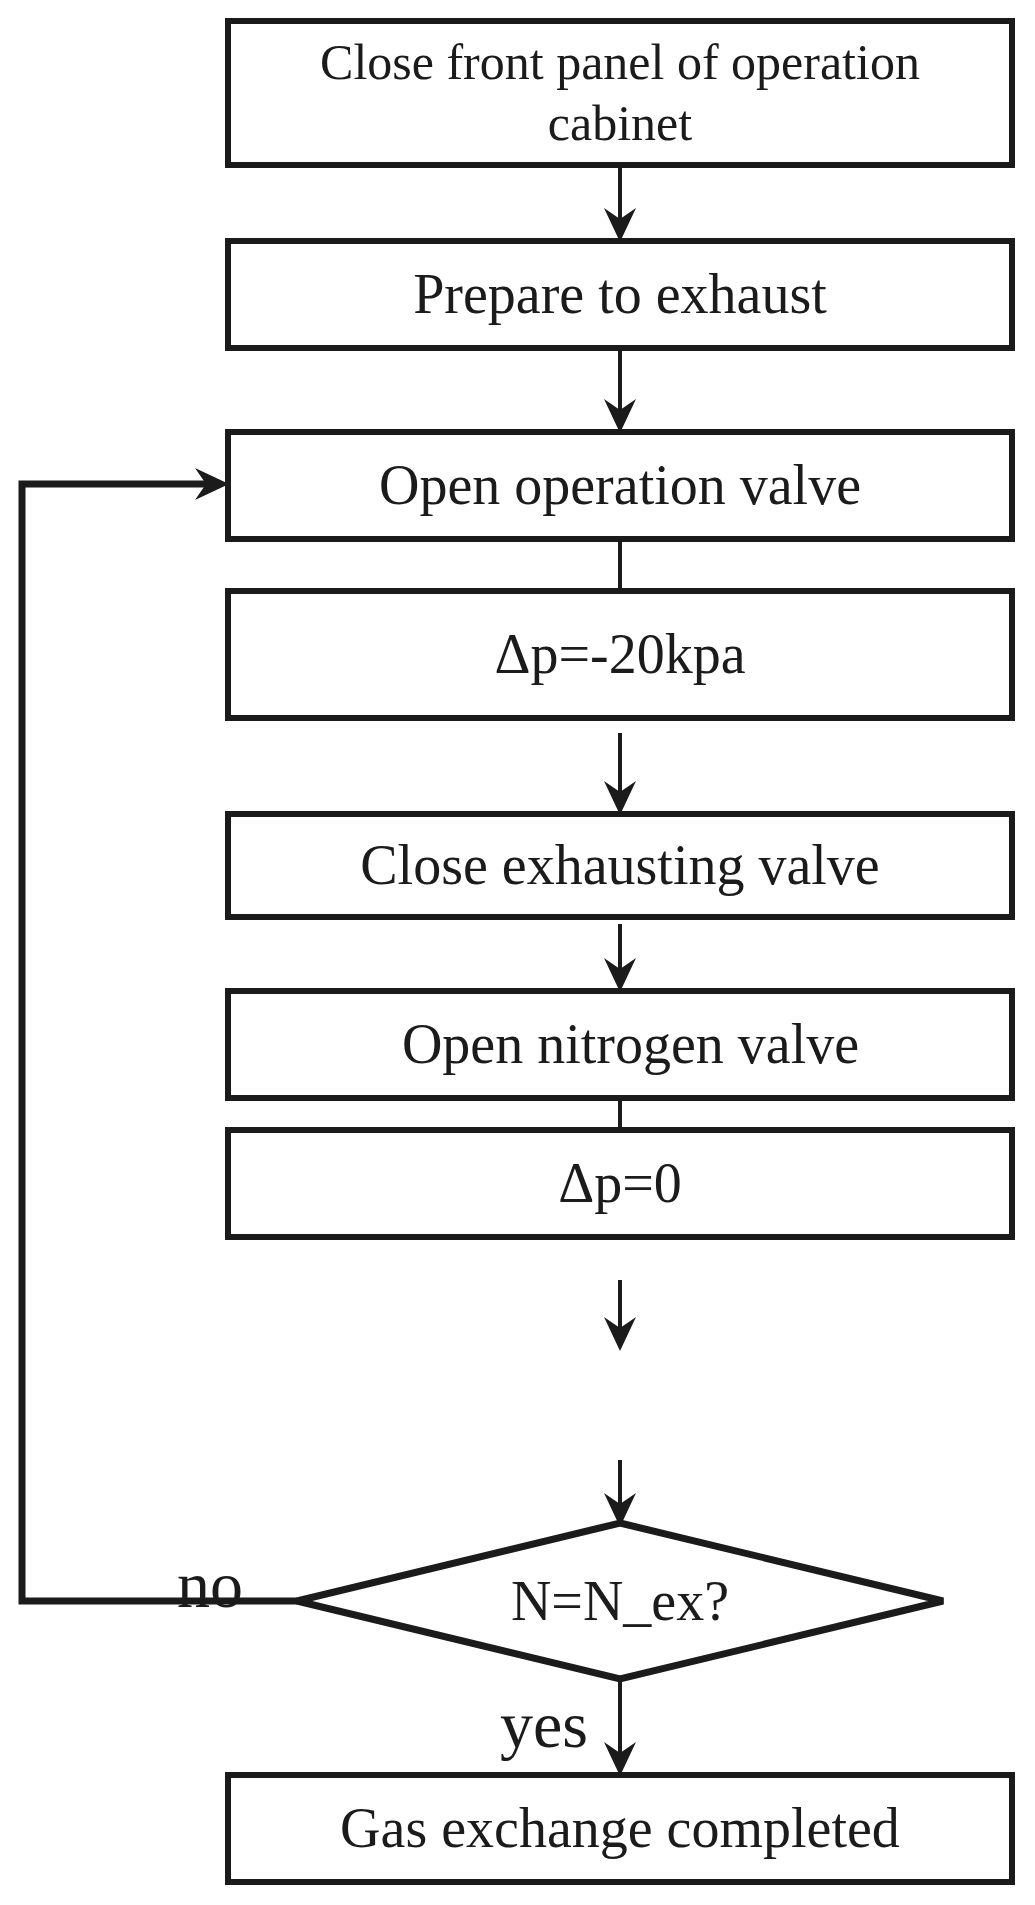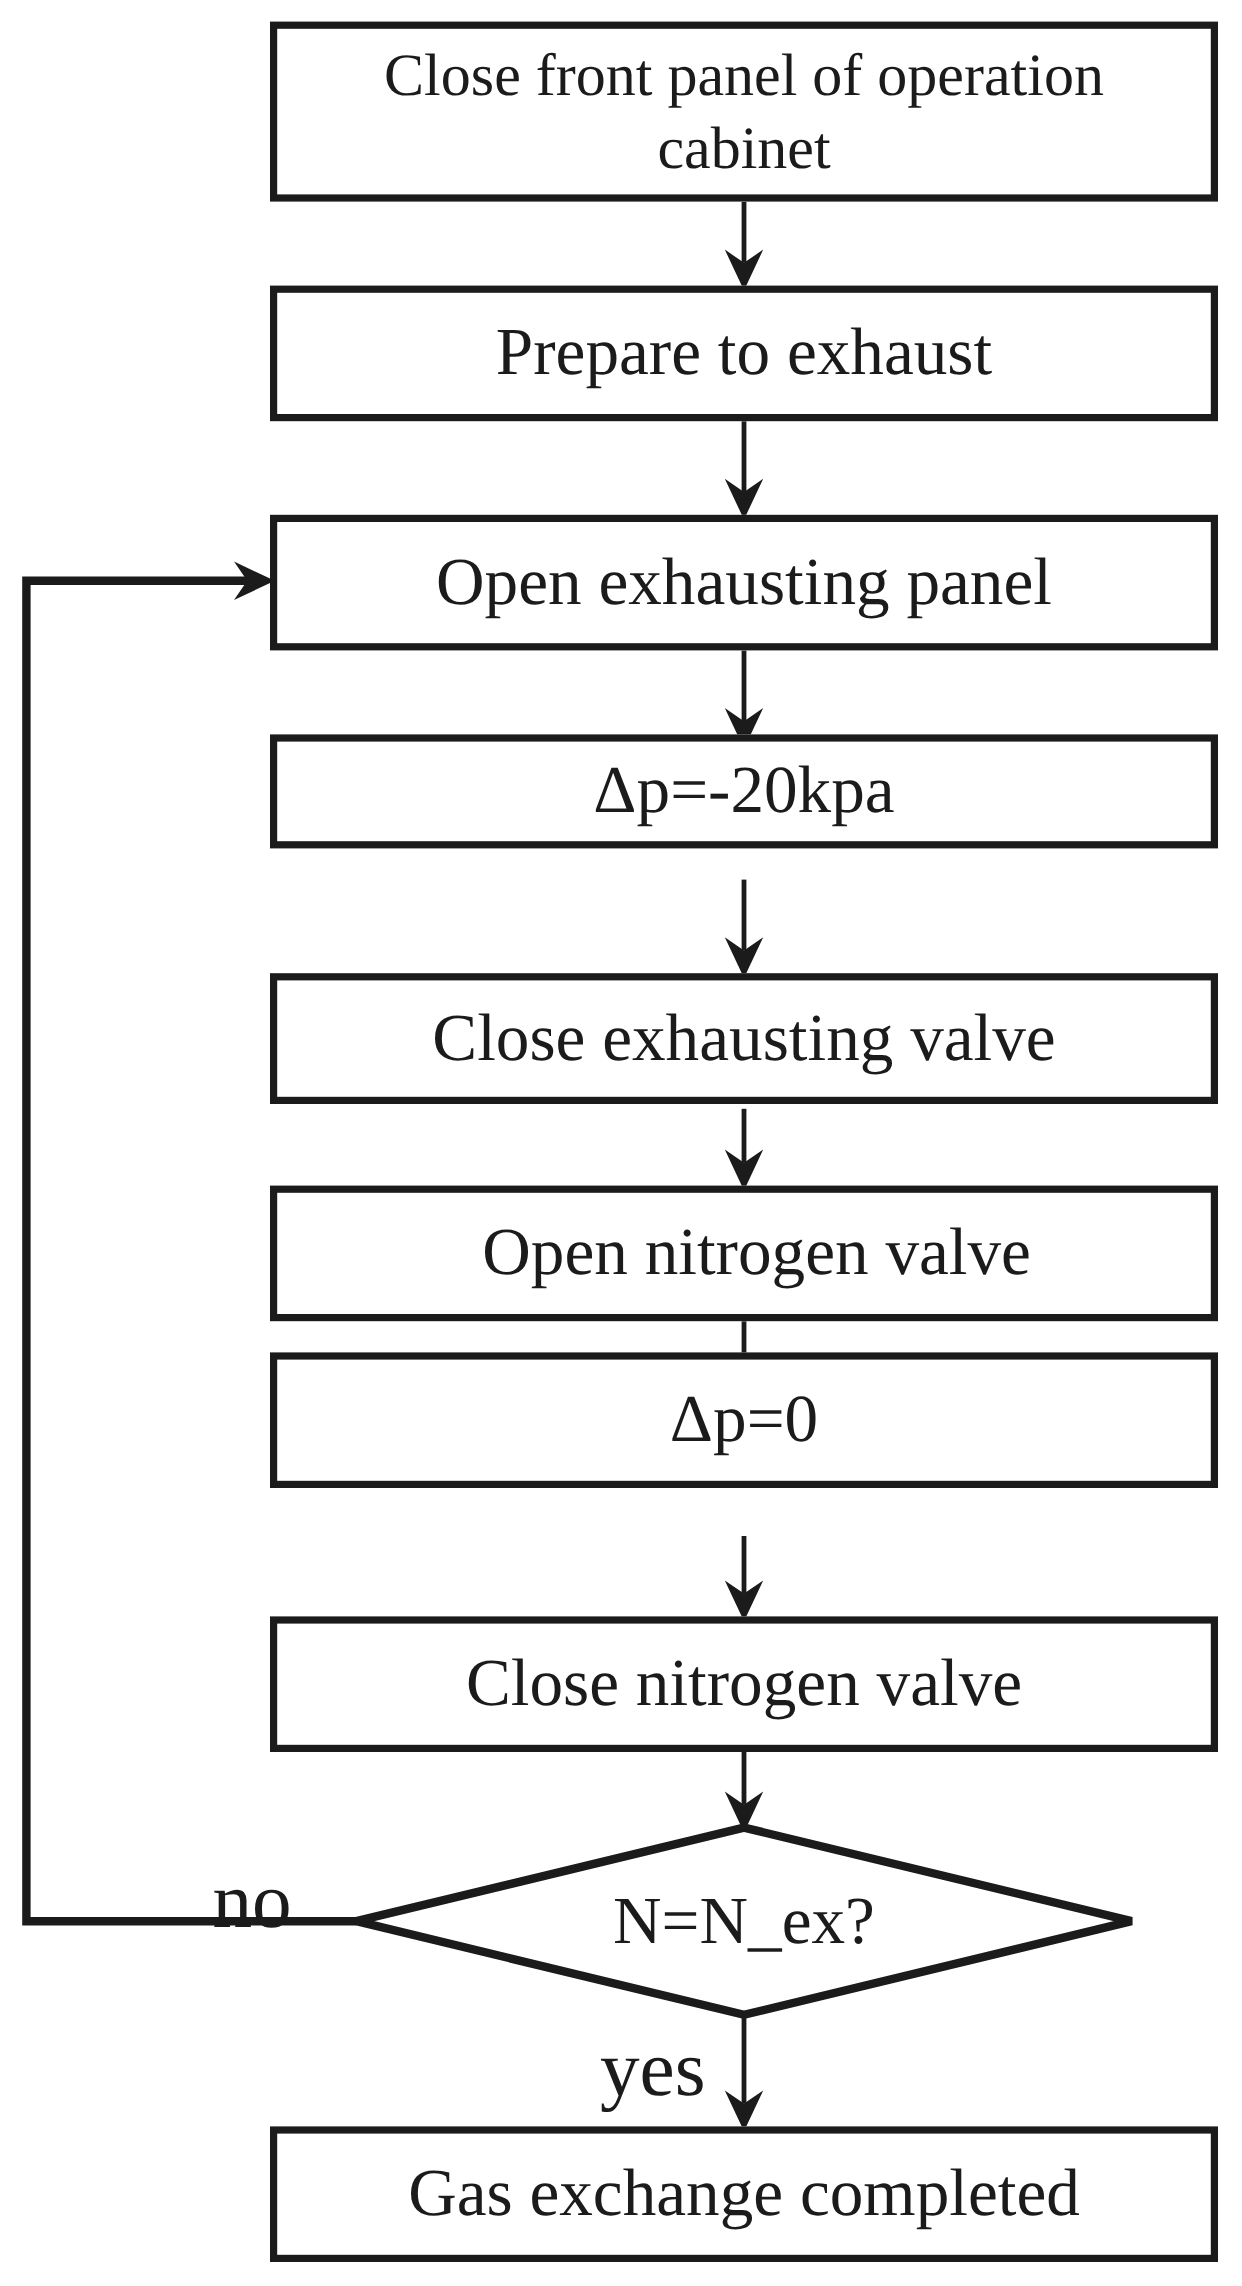--- a/index.html
+++ b/index.html
@@ -32,21 +32,21 @@
   .node span {
     display: block;
     font-size: 56px;
     line-height: 1.12;
     padding: 0 14px;
   }
   #node-step1 { top: 18px;  height: 150px; }
   #node-step1 span { font-size: 50px; line-height: 1.22; }
   #node-step2 { top: 238px;  height: 113px; }
   #node-step3 { top: 429px;  height: 113px; }
-  #node-step4 { top: 612px;  height: 95px; }
+  #node-step4 { top: 588px;  height: 133px; }
   #node-step5 { top: 811px;  height: 109px; }
   #node-step6 { top: 988px;  height: 113px; padding-left: 21px; }
   #node-step7 { top: 1127px; height: 113px; }
   #node-step8 { top: 1347px; height: 113px; }
   #node-end   { top: 1772px; height: 113px; }
 
   #decision-label {
     position: absolute;
     left: 297px;
     top: 1566px;
@@ -120,37 +120,34 @@
     </g>
   </svg>
 
   <div class="node" id="node-step1">
     <span>Close front panel of operation cabinet</span>
   </div>
   <div class="node" id="node-step2">
     <span>Prepare to exhaust</span>
   </div>
   <div class="node" id="node-step3">
-    <span>Open exhausting panel</span>
+    <span>Open operation valve</span>
   </div>
   <div class="node" id="node-step4">
     <span>Δp=-20kpa</span>
   </div>
   <div class="node" id="node-step5">
     <span>Close exhausting valve</span>
   </div>
   <div class="node" id="node-step6">
     <span>Open nitrogen valve</span>
   </div>
   <div class="node" id="node-step7">
     <span>Δp=0</span>
   </div>
-  <div class="node" id="node-step8">
-    <span>Close nitrogen valve</span>
-  </div>
   <div class="node" id="node-end">
     <span>Gas exchange completed</span>
   </div>
 
   <div id="decision-label">N=N_ex?</div>
   <div class="branch-label" id="label-no">no</div>
   <div class="branch-label" id="label-yes">yes</div>
 
 </div>
 

